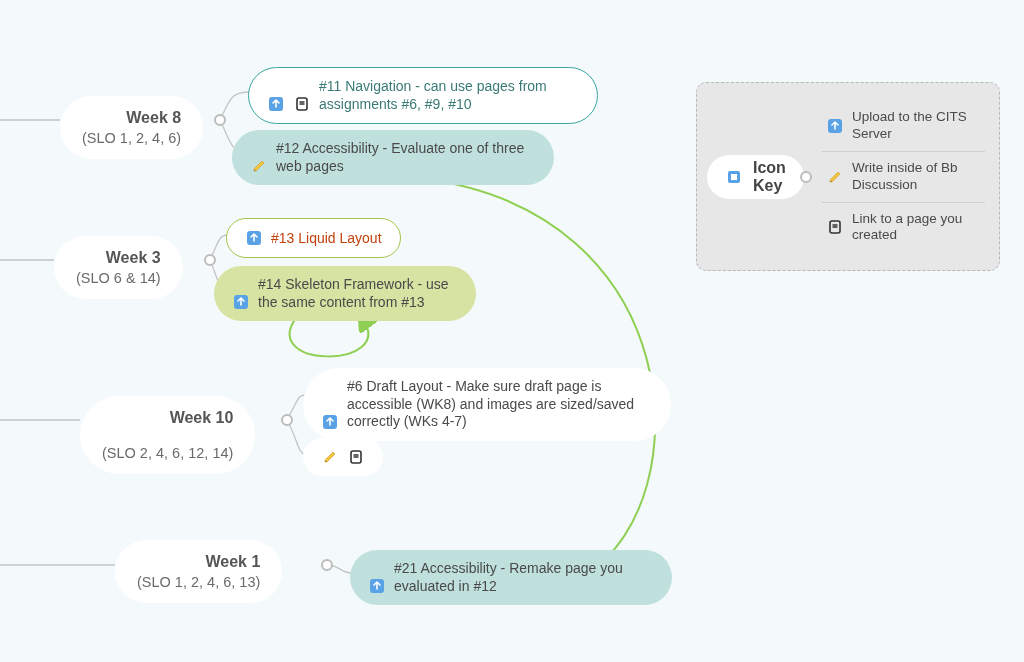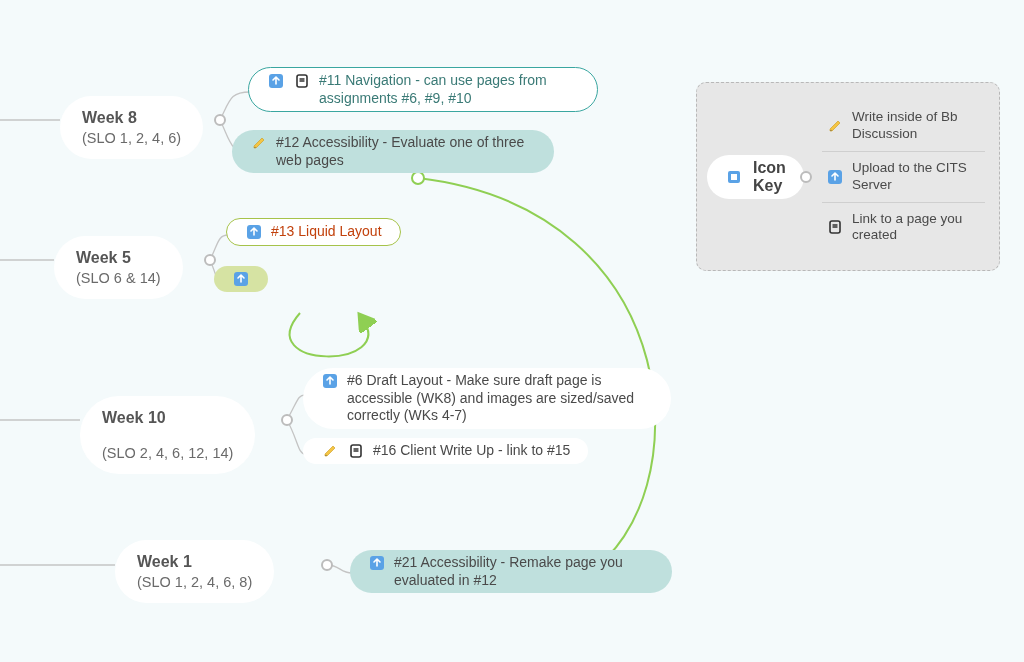--- a/index.html
+++ b/index.html
@@ -13,33 +13,33 @@
     font-size: 14px;
     color: #4a4a4a;
     position: relative;
     overflow: hidden;
   }
 
   
   .node {
     position: absolute;
     border-radius: 999px;
-    padding: 4px 18px;
-    display: flex;
-    align-items: flex-start;
+    padding: 10px 18px;
+    display: flex;
+    align-items: flex-end;
     gap: 8px;
     line-height: 1.25;
   }
   .week {
     background: #ffffff;
     font-weight: 600;
     font-size: 16px;
     color: #555;
     flex-direction: column;
-    align-items: flex-start;
+    align-items: flex-end;
     gap: 1px;
     padding: 12px 22px;
   }
   .week .title { font-weight: 700; }
   .week .sub { font-weight: 400; font-size: 14.5px; color: #6a6a6a; }
 
   .teal      { background: #bfe0dd; }
   .teal-out  { background: #fff; border: 1.5px solid #3aa6a0; color:#3a7a76;}
   .green     { background: #d6e3a3; }
   .green-out { background: #fff; border: 1.5px solid #a6c34a; color:#c2410c;}
@@ -202,40 +202,41 @@
 <div class="node teal" style="left:232px; top:130px;">
   <span class="ic">
       <svg viewBox="0 0 16 16">
         <use href="#i-pencil"></use>
       </svg>
     </span>
   <span class="txt">#12 Accessibility - Evaluate one of three web pages</span>
 </div>
 
 <div class="node week" style="left:54px; top:236px;">
-  <span class="title">Week 5</span>
+  <span class="title">Week 3</span>
   <span class="sub">(SLO 6 &amp; 14)</span>
 </div>
 <div class="dot" style="left:204px; top:254px;"></div>
 
 <div class="node green-out" style="left:226px; top:218px;">
   <span class="ic">
       <svg viewBox="0 0 16 16">
         <use href="#i-upload"></use>
       </svg>
     </span>
   <span class="txt sm">#13 Liquid Layout</span>
 </div>
 
 <div class="node green" style="left:214px; top:266px;">
   <span class="ic">
       <svg viewBox="0 0 16 16">
         <use href="#i-upload"></use>
       </svg>
     </span>
+  <span class="txt sm">#14 Skeleton Framework - use the same content from #13</span>
 </div>
 
 <div class="node week" style="left:80px; top:396px;gap:16px;">
   <span class="title">Week 10</span>
   <span class="sub">(SLO 2, 4, 6, 12, 14)</span>
 </div>
 <div class="dot" style="left:281px; top:414px;"></div>
 
 <div class="node white" style="left:303px; top:368px; padding-right:24px;">
   <span class="ic">
@@ -250,26 +251,25 @@
   <span class="ic">
       <svg viewBox="0 0 16 16">
         <use href="#i-pencil"></use>
       </svg>
     </span>
   <span class="ic">
       <svg viewBox="0 0 16 16">
         <use href="#i-link"></use>
       </svg>
     </span>
-  <span class="txt">#16 Client Write Up - link to #15</span>
 </div>
 
 <div class="node week" style="left:115px; top:540px;">
   <span class="title">Week 1</span>
-  <span class="sub">(SLO 1, 2, 4, 6, 8)</span>
+  <span class="sub">(SLO 1, 2, 4, 6, 13)</span>
 </div>
 <div class="dot" style="left:321px; top:559px;"></div>
 
 <div class="node teal" style="left:350px; top:550px;">
   <span class="ic">
       <svg viewBox="0 0 16 16">
         <use href="#i-upload"></use>
       </svg>
     </span>
   <span class="txt">#21 Accessibility - Remake page you evaluated in #12</span>
@@ -282,38 +282,38 @@
           <use href="#i-square"></use>
         </svg>
       </span>
     <span>
       <span>Icon</span><br>
       <span>Key</span>
     </span>
   </div>
   <div class="dot" style="position:static; margin-left:-4px;"></div>
   <div class="legend-items">
+    <div class="row">
+      <span class="ic">
+          <svg viewBox="0 0 16 16">
+            <use href="#i-upload"></use>
+          </svg>
+        </span>
+      <span class="txt">Upload to the CITS Server</span>
+    </div>
     <div class="row">
       <span class="ic">
           <svg viewBox="0 0 16 16">
             <use href="#i-pencil"></use>
           </svg>
         </span>
       <span class="txt">Write inside of Bb Discussion</span>
     </div>
     <div class="row">
       <span class="ic">
           <svg viewBox="0 0 16 16">
-            <use href="#i-upload"></use>
-          </svg>
-        </span>
-      <span class="txt">Upload to the CITS Server</span>
-    </div>
-    <div class="row">
-      <span class="ic">
-          <svg viewBox="0 0 16 16">
             <use href="#i-link"></use>
           </svg>
         </span>
       <span class="txt">Link to a page you created</span>
     </div>
   </div>
 </div>
 
 </body></html>

